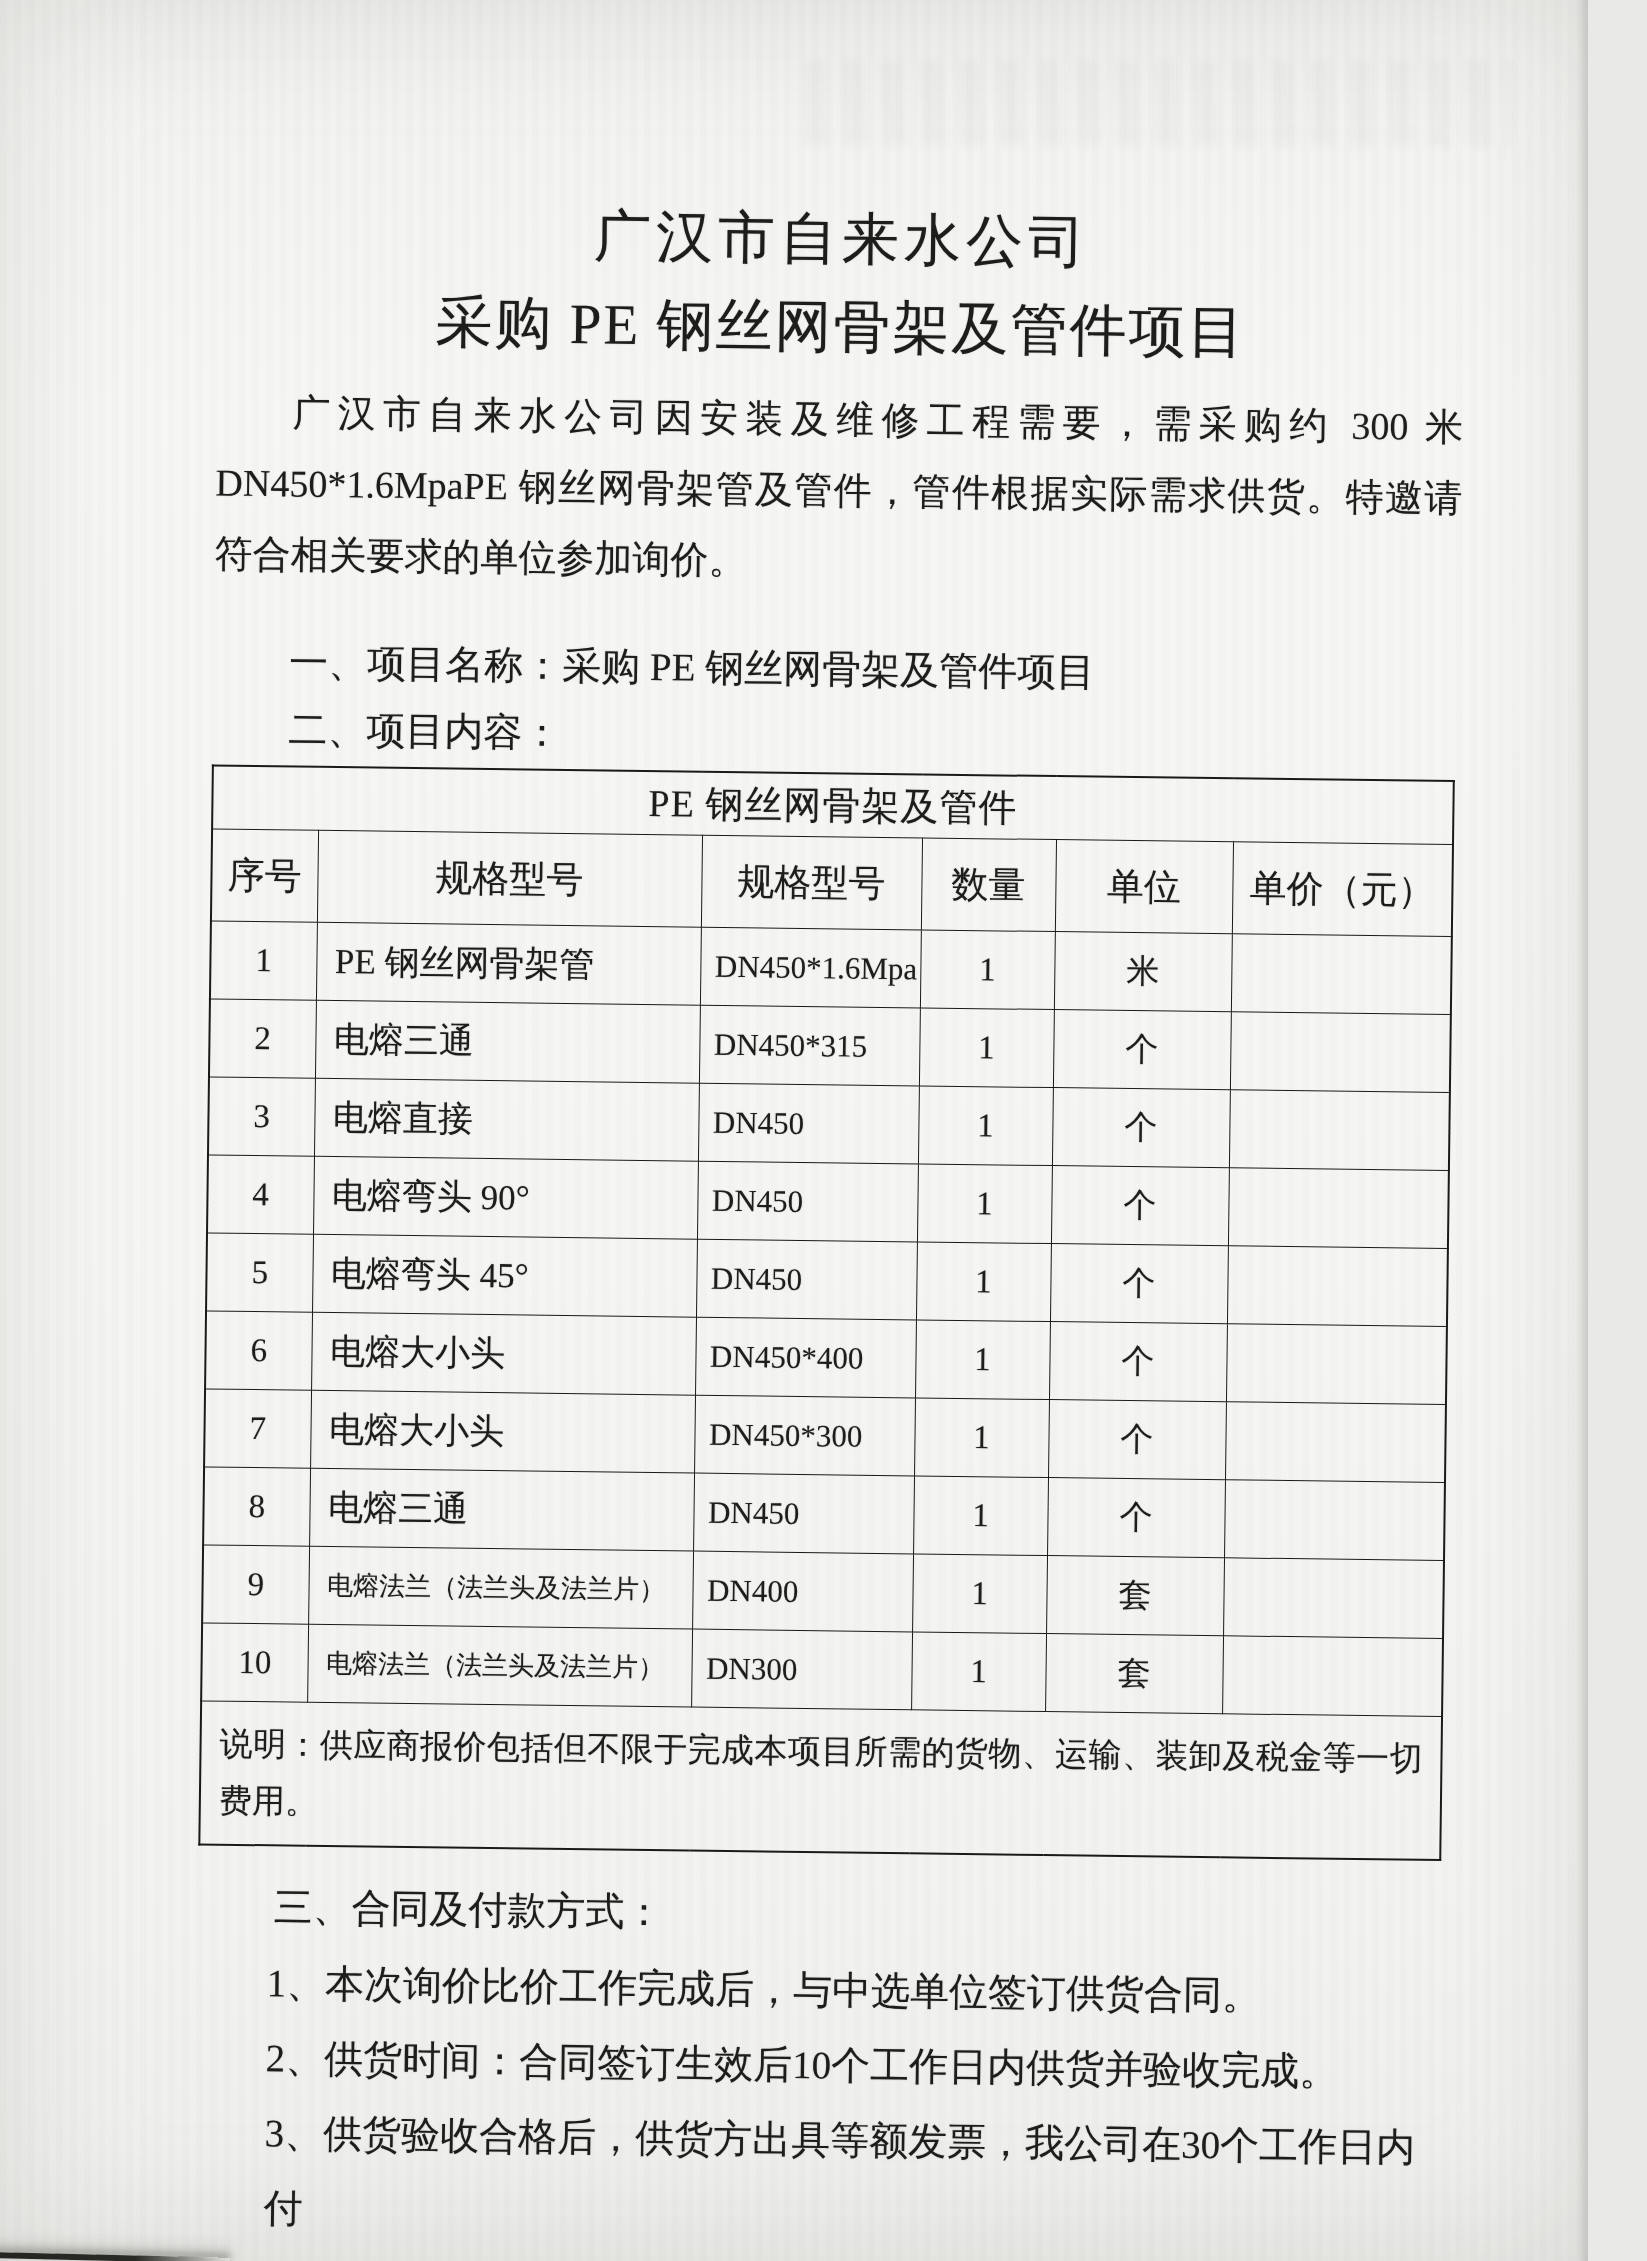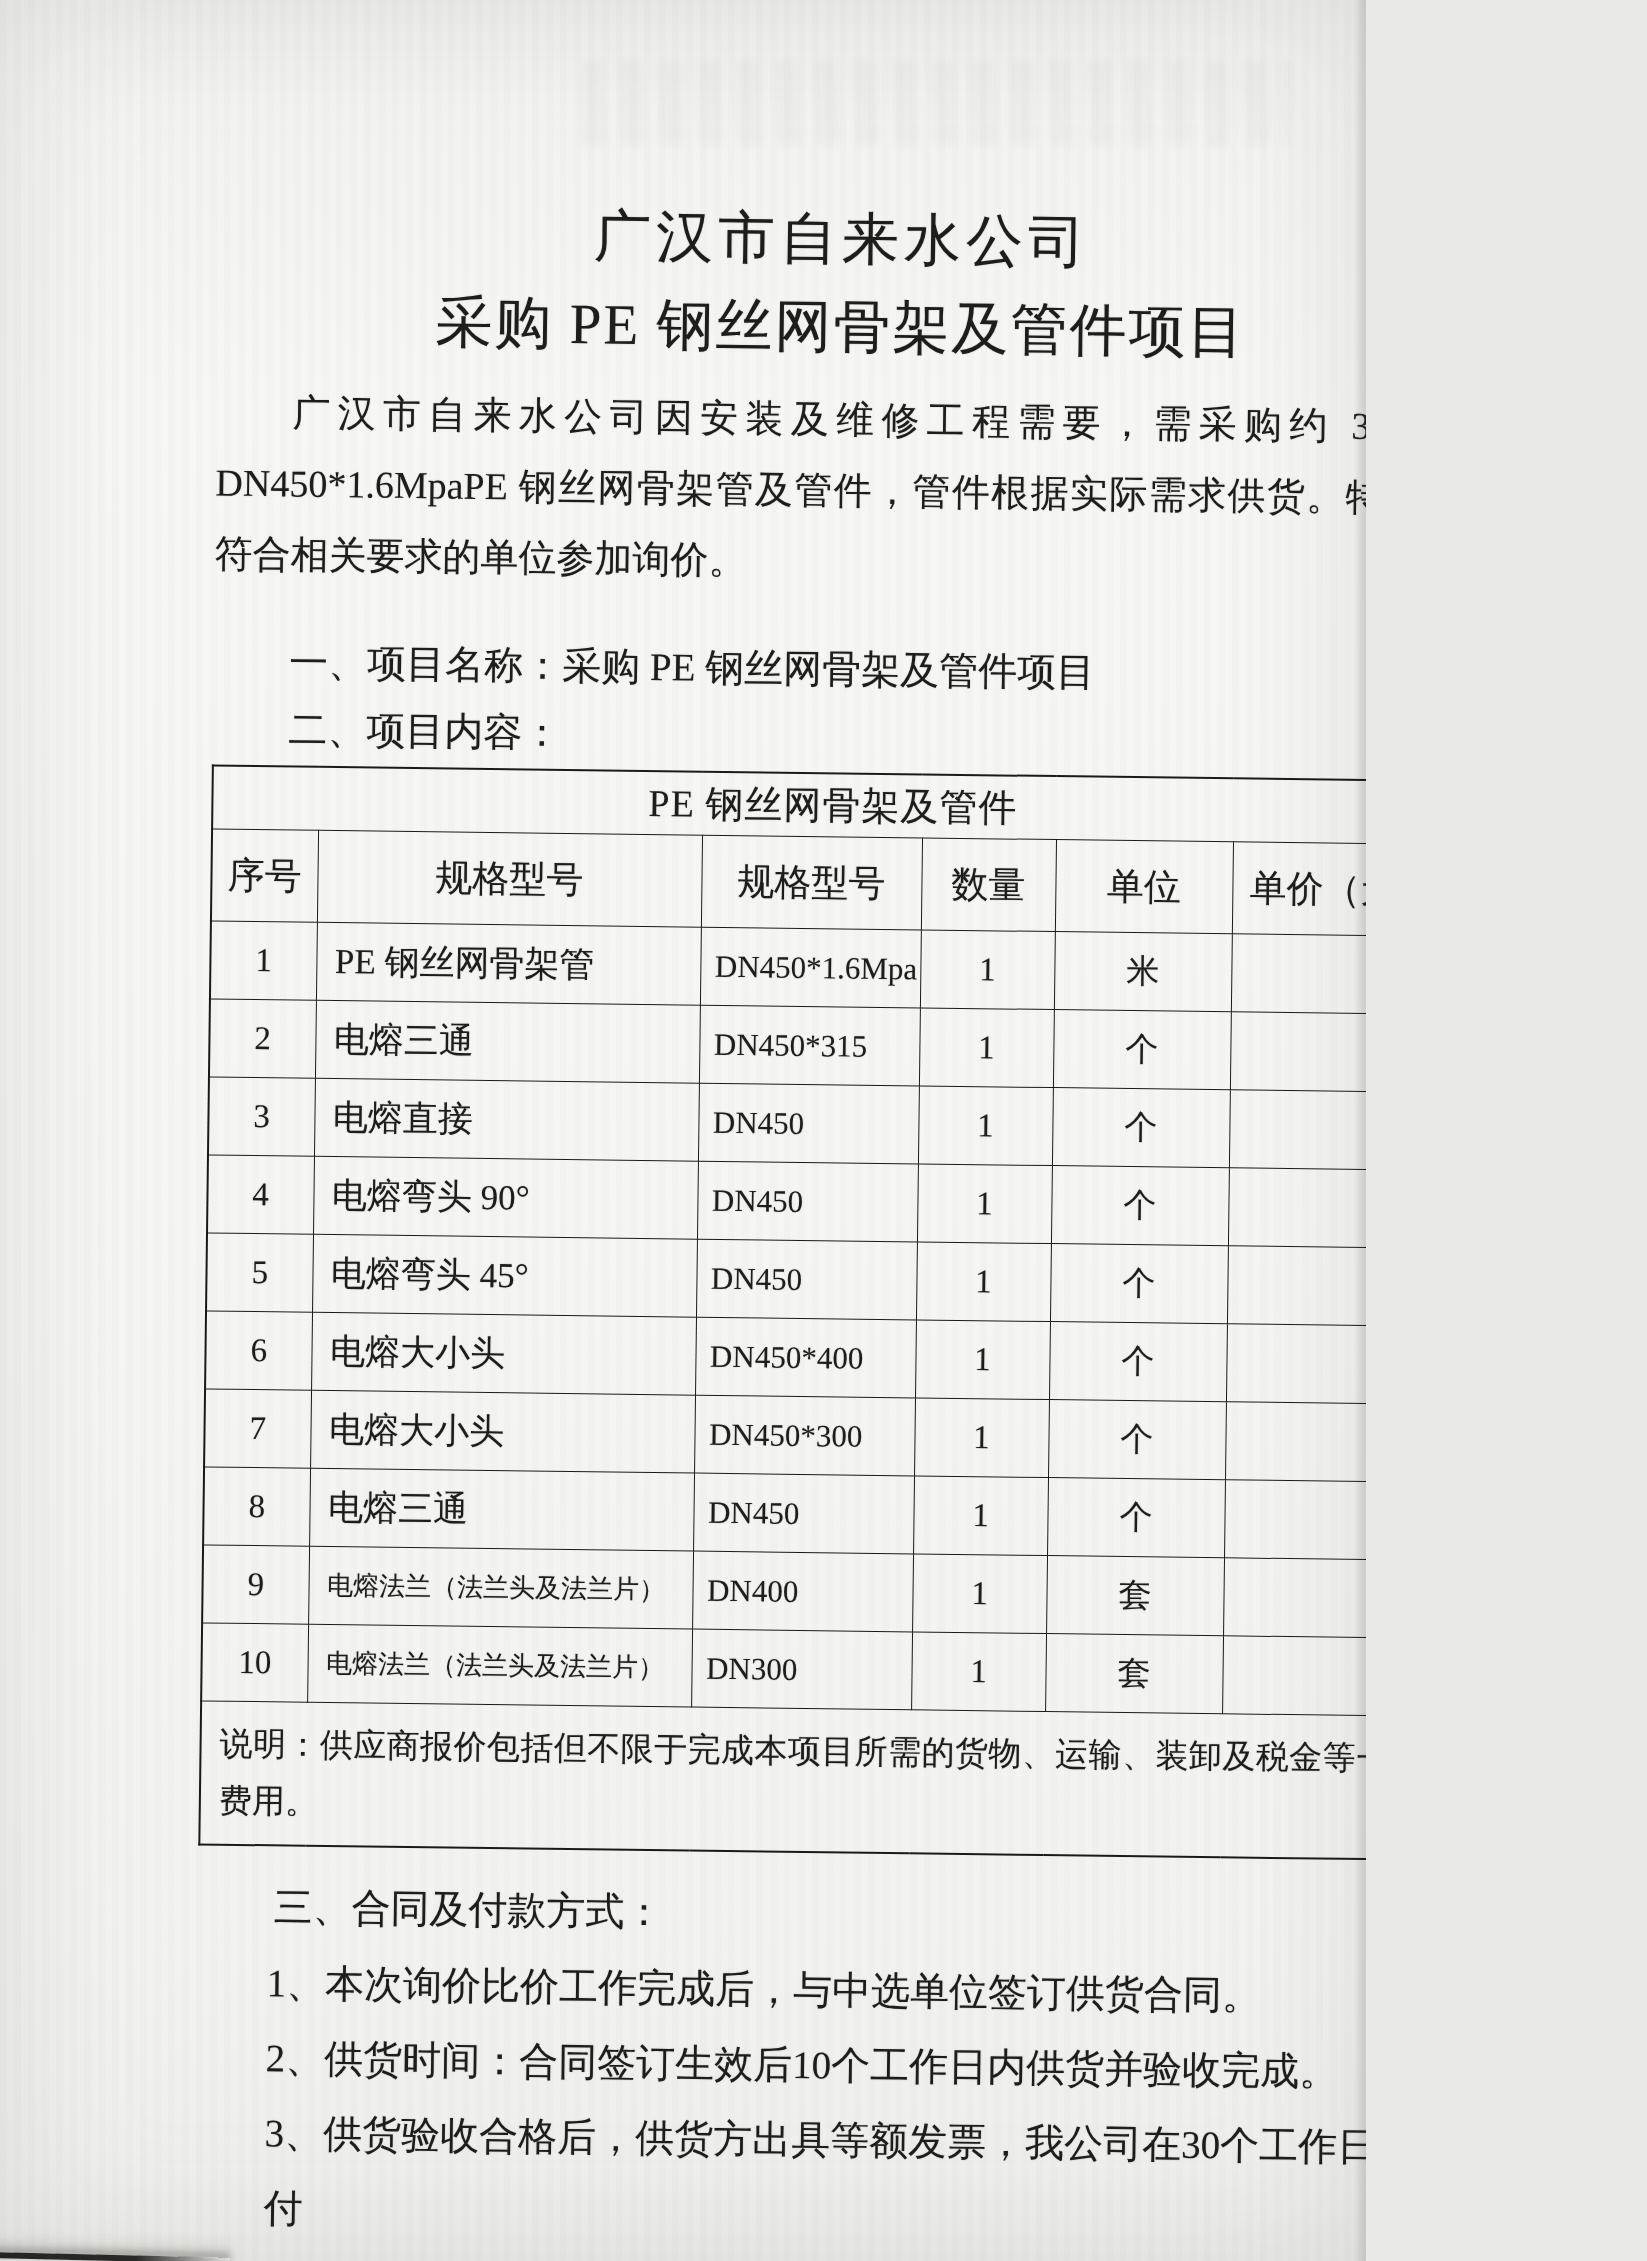--- a/index.html
+++ b/index.html
@@ -3,21 +3,21 @@
 <meta charset="utf-8">
 <style>
   html,body{margin:0;padding:0;}
   body{
     width:1647px;height:2261px;
     background:#e9e9e7;
     font-family:"Liberation Serif","DejaVu Serif",serif;
     color:#1d1d1b;
   }
   .sheet{
-    position:relative;width:1366px;height:2261px;overflow:hidden;
+    position:relative;width:1588px;height:2261px;overflow:hidden;
     background:linear-gradient(180deg,#f1f1ef 0%,#f6f6f4 18%,#f5f5f3 55%,#f2f2f0 85%,#ededeb 100%);
     box-shadow:inset 0 0 131px rgba(170,170,162,.28);
   }
   .paper-texture{
     position:absolute;inset:0;pointer-events:none;
     background:repeating-linear-gradient(90deg,rgba(0,0,0,.012) 0 7px,rgba(255,255,255,.014) 7px 14px);
   }
   .smudge-top{
     position:absolute;top:61px;right:76px;width:707px;height:86px;
     opacity:.5;filter:blur(3.5px);

